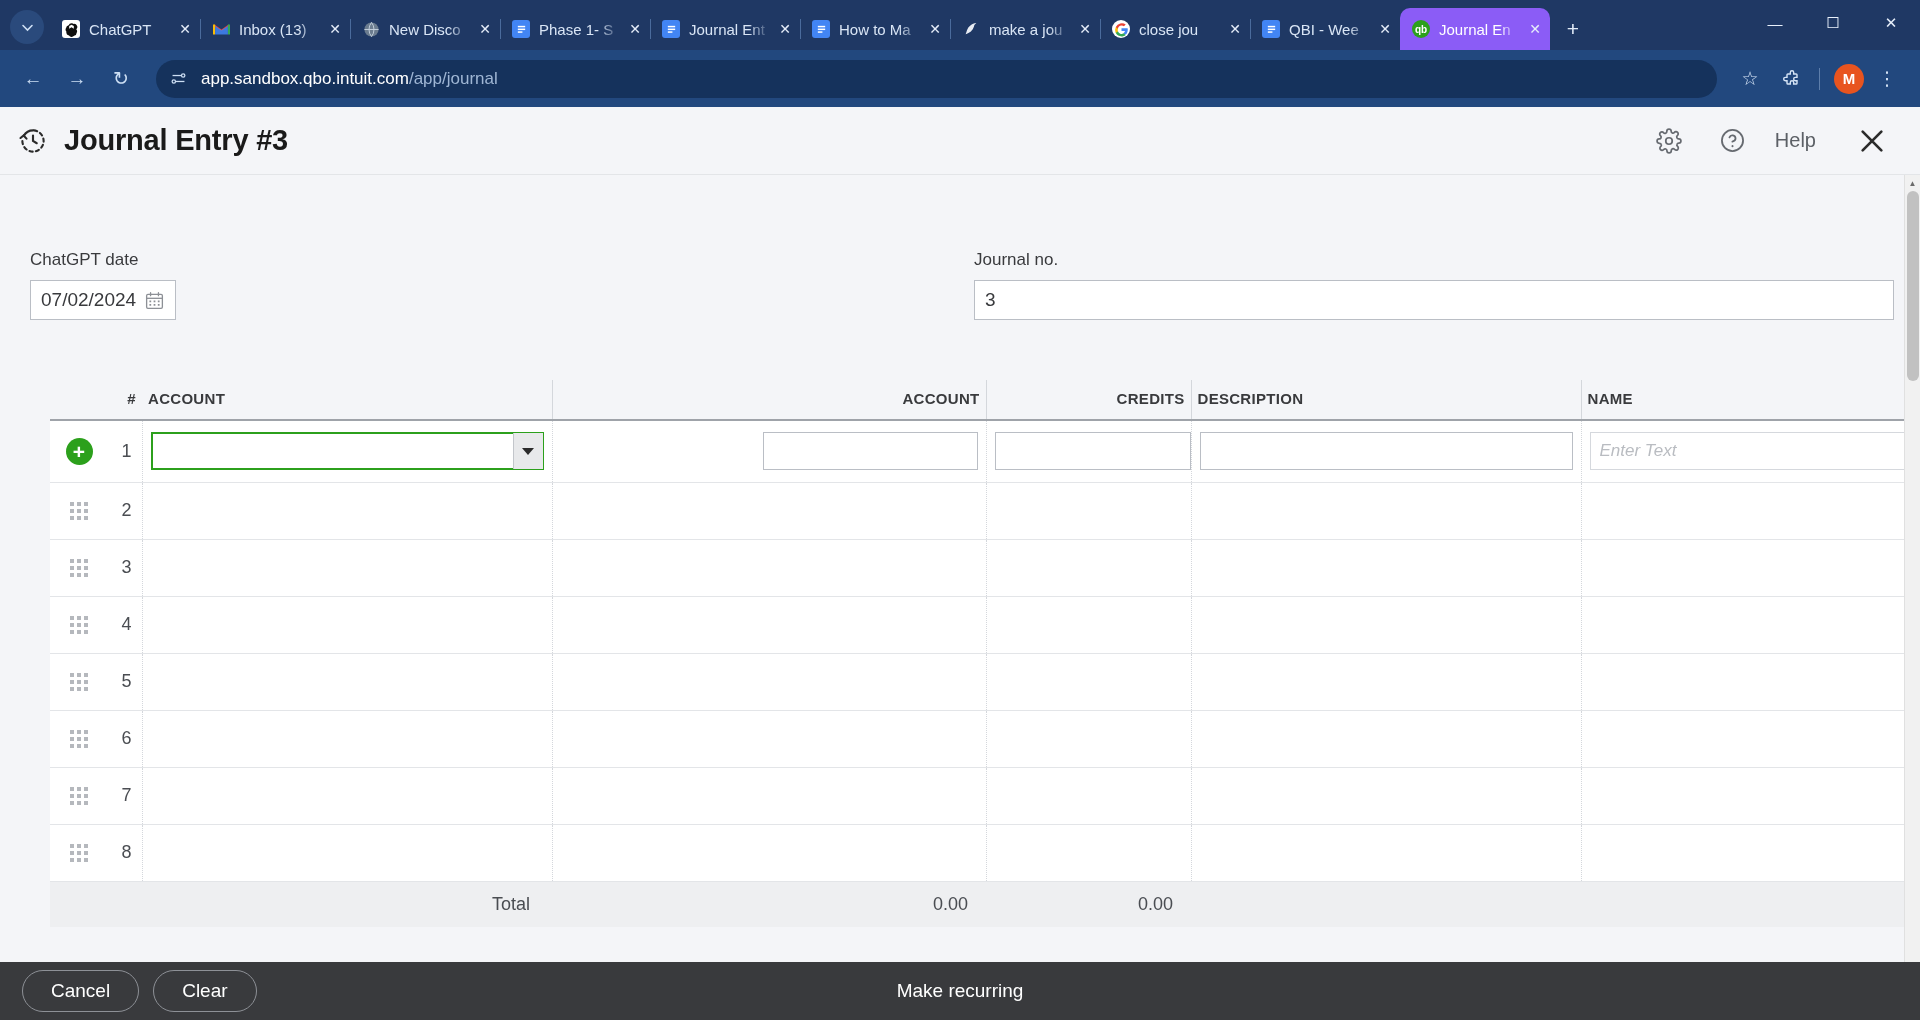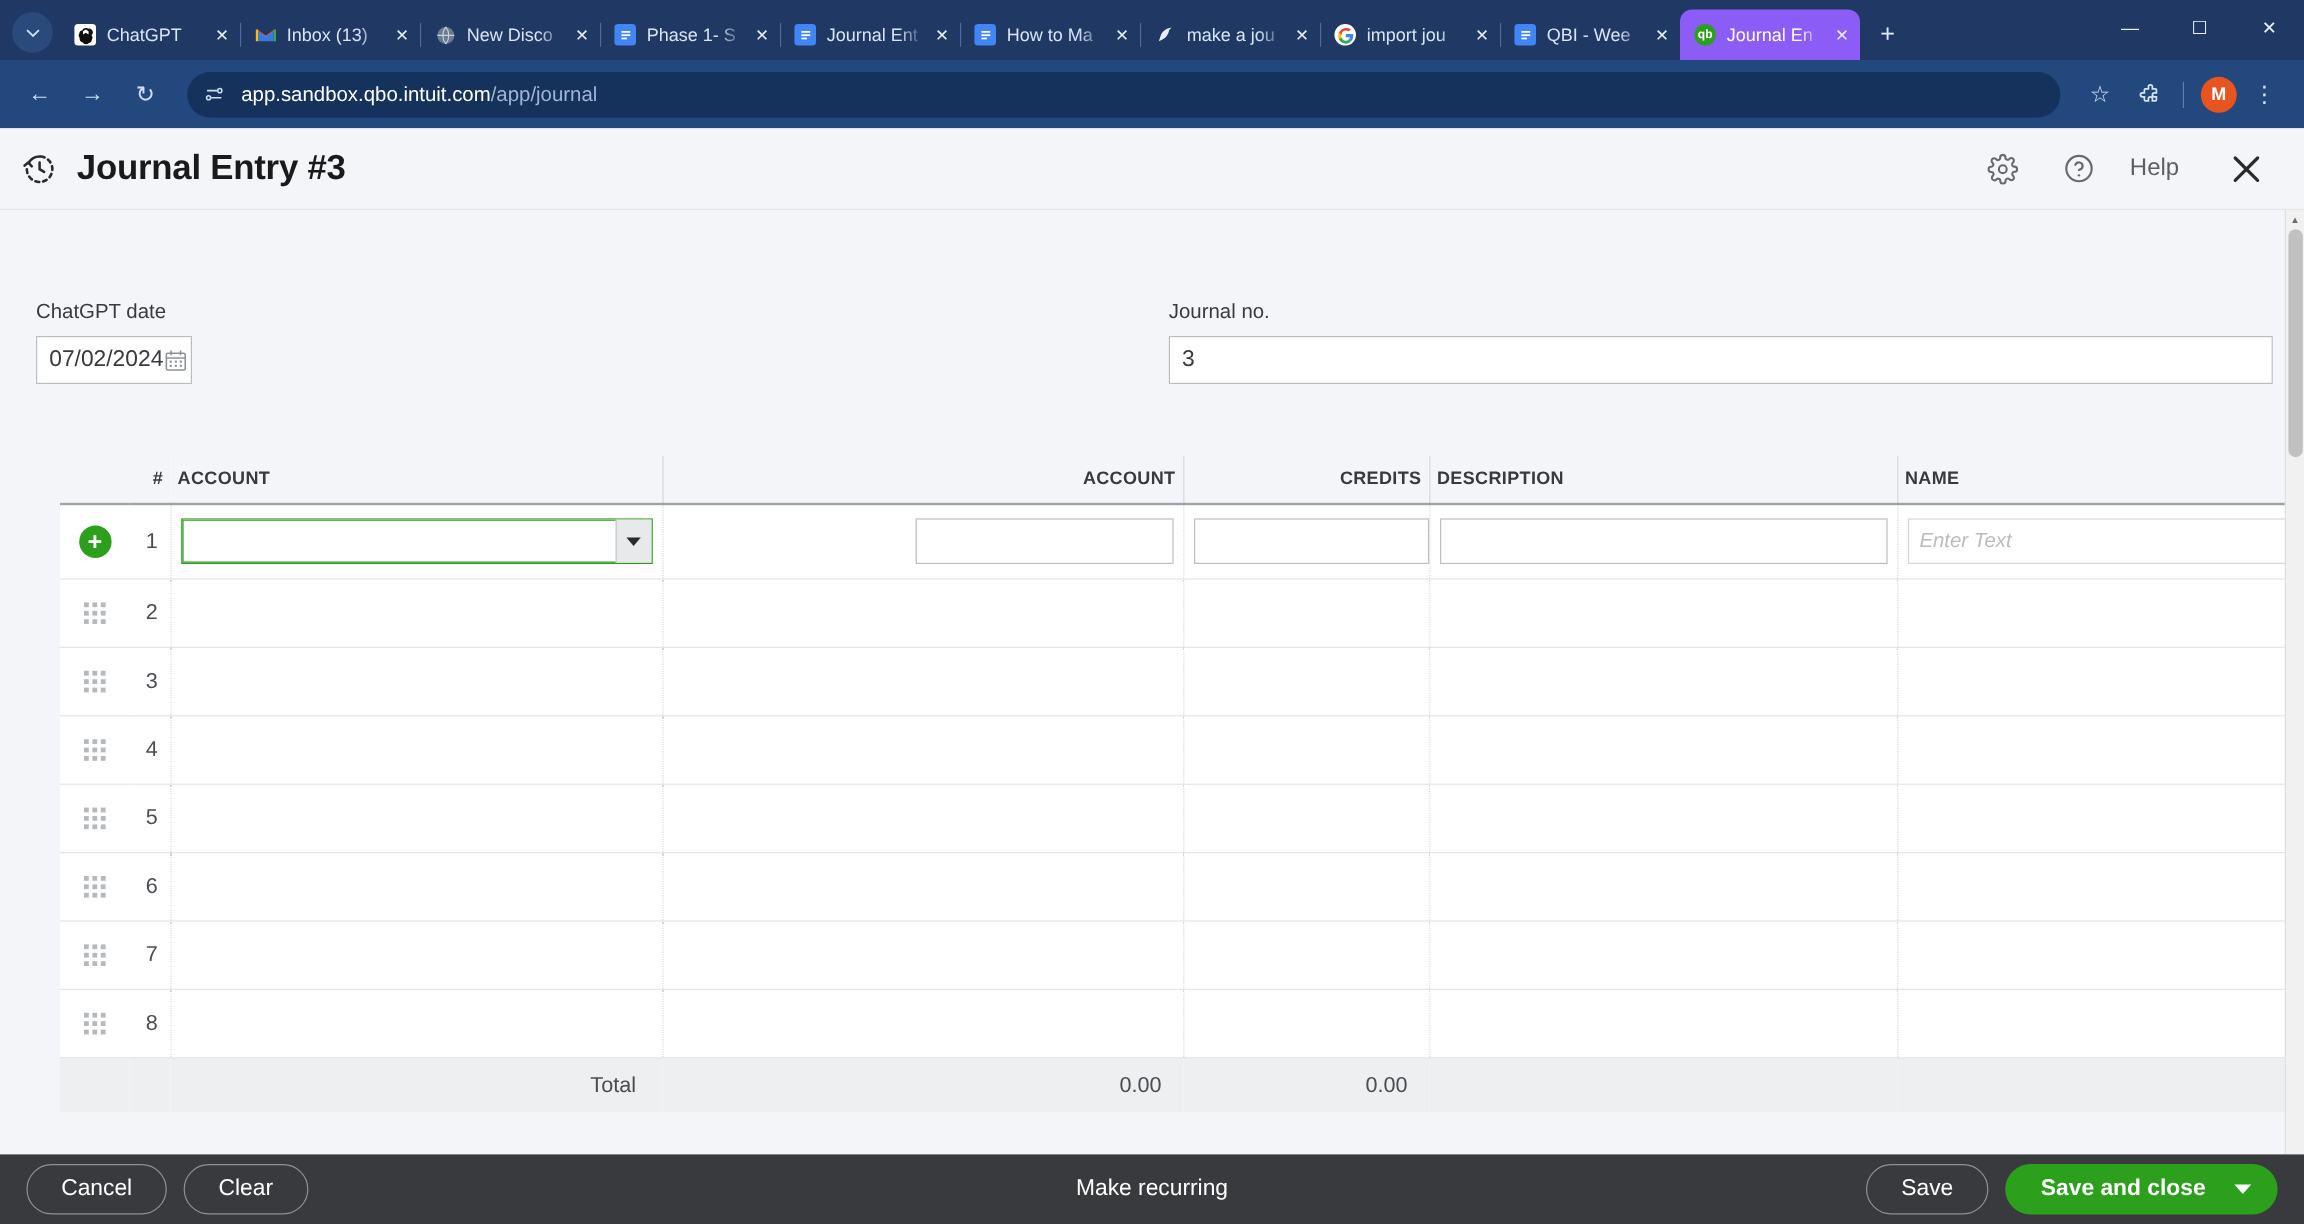--- a/index.html
+++ b/index.html
@@ -133,21 +133,21 @@
 
   .form-top { padding: 75px 0 0 0; display: flex; }
   .field-date { margin-left: 30px; width: 328px; }
   .field-no { margin-left: 616px; width: 920px; }
   .field-label { font-size: 17px; color: #393a3d; margin-bottom: 10px; }
   .input-box {
     height: 40px; background: #ffffff; border: 1px solid #babec5;
     display: flex; align-items: center; padding: 0 10px;
     font-size: 19px; color: #393a3d;
   }
-  .input-box.date { width: 130px; justify-content: space-between; }
+  .input-box.date { width: 146px; justify-content: space-between; }
   .input-box .cal-icon { color: #8d9096; display: flex; }
 
   
   .grid-wrap { margin: 60px 0 0 0; padding: 0 50px 0 50px; }
   table.grid { width: 100%; border-collapse: collapse; table-layout: fixed; background: #fff; }
   .c-handle { width: 58px; }
   .c-num    { width: 34px; }
   .c-acct   { width: 410px; }
   .c-deb    { width: 434px; }
   .c-cre    { width: 205px; }
@@ -361,21 +361,21 @@
 
     <div class="tab">
       <span class="favicon" style="background:#fff;border-radius:50%;">
         <svg width="15" height="15" viewBox="0 0 24 24">
             <path fill="#4285f4" d="M22 12.2c0-.8-.1-1.5-.2-2.2H12v4.3h5.6a4.8 4.8 0 01-2 3.1v2.6h3.3c1.9-1.8 3.1-4.4 3.1-7.8z"></path>
             <path fill="#34a853" d="M12 23c2.7 0 5-.9 6.6-2.4l-3.3-2.6a6 6 0 01-9-3.1H2.9v2.7A11 11 0 0012 23z"></path>
             <path fill="#fbbc04" d="M6.3 14.9a6.5 6.5 0 010-4.2V8H2.9a11 11 0 000 9.6l3.4-2.7z"></path>
             <path fill="#ea4335" d="M12 5.4c1.5 0 2.8.5 3.9 1.5l2.9-2.9A11 11 0 002.9 8l3.4 2.7A6 6 0 0112 5.4z"></path>
           </svg>
       </span>
-      <span class="tab-title">import jou</span>
+      <span class="tab-title">close jou</span>
       <span class="tab-close">✕</span>
     </div>
 
     <div class="tab">
       <span class="favicon" style="background:#4285f4;">
         <svg width="11" height="13" viewBox="0 0 12 14">
             <rect x="2" y="3" width="8" height="1.6" fill="#fff"></rect>
             <rect x="2" y="6" width="8" height="1.6" fill="#fff"></rect>
             <rect x="2" y="9" width="5" height="1.6" fill="#fff"></rect>
           </svg>
@@ -744,23 +744,16 @@
     <div class="vscroll">
       <div class="up">▲</div>
       <div class="thumb"></div>
       <div class="down">▼</div>
     </div>
 
     <div class="footer">
       <div class="btn-ghost">Cancel</div>
       <div class="btn-ghost">Clear</div>
       <div class="footer-center">Make recurring</div>
-      <div class="footer-right">
-        <div class="btn-ghost">Save</div>
-        <div class="btn-primary">
-          <span>Save and close</span>
-          <span class="pcaret"></span>
-        </div>
-      </div>
     </div>
 
   </div>
 </div>
 
 </body></html>

